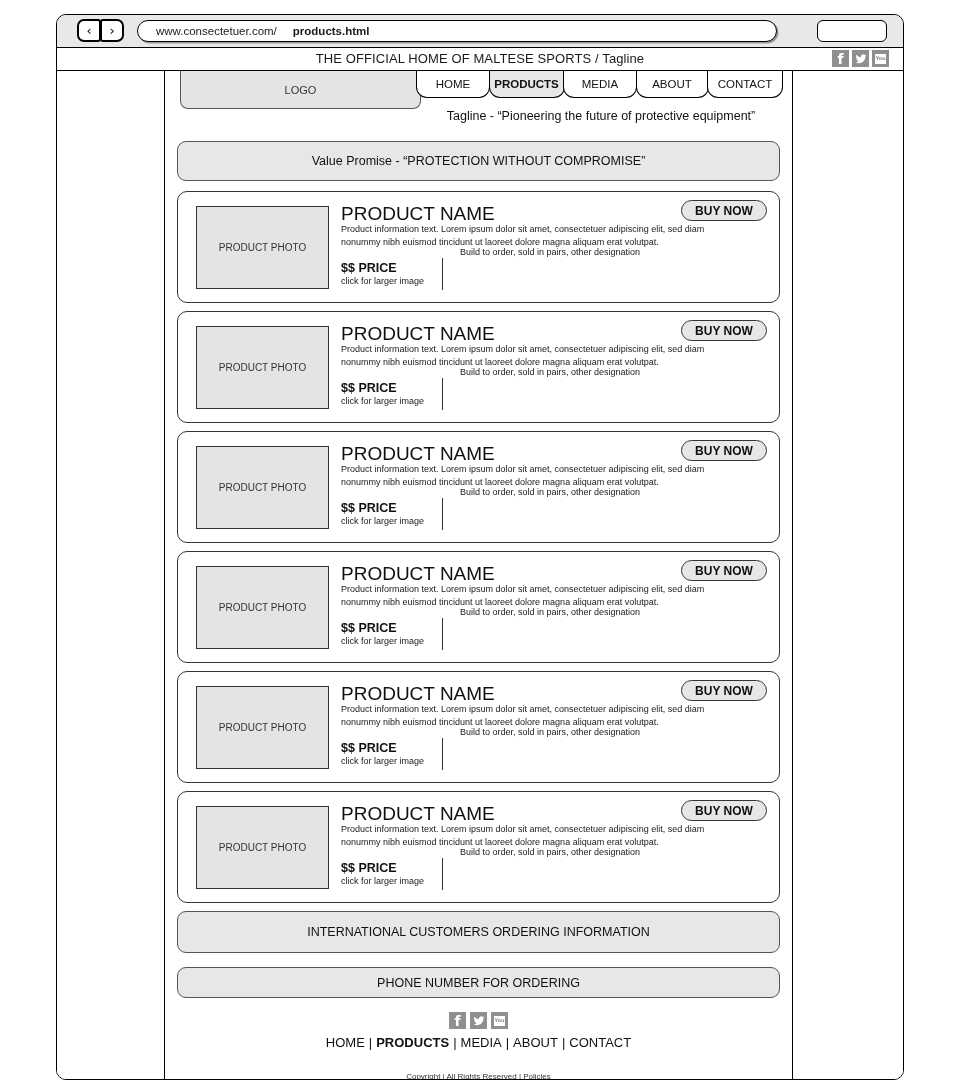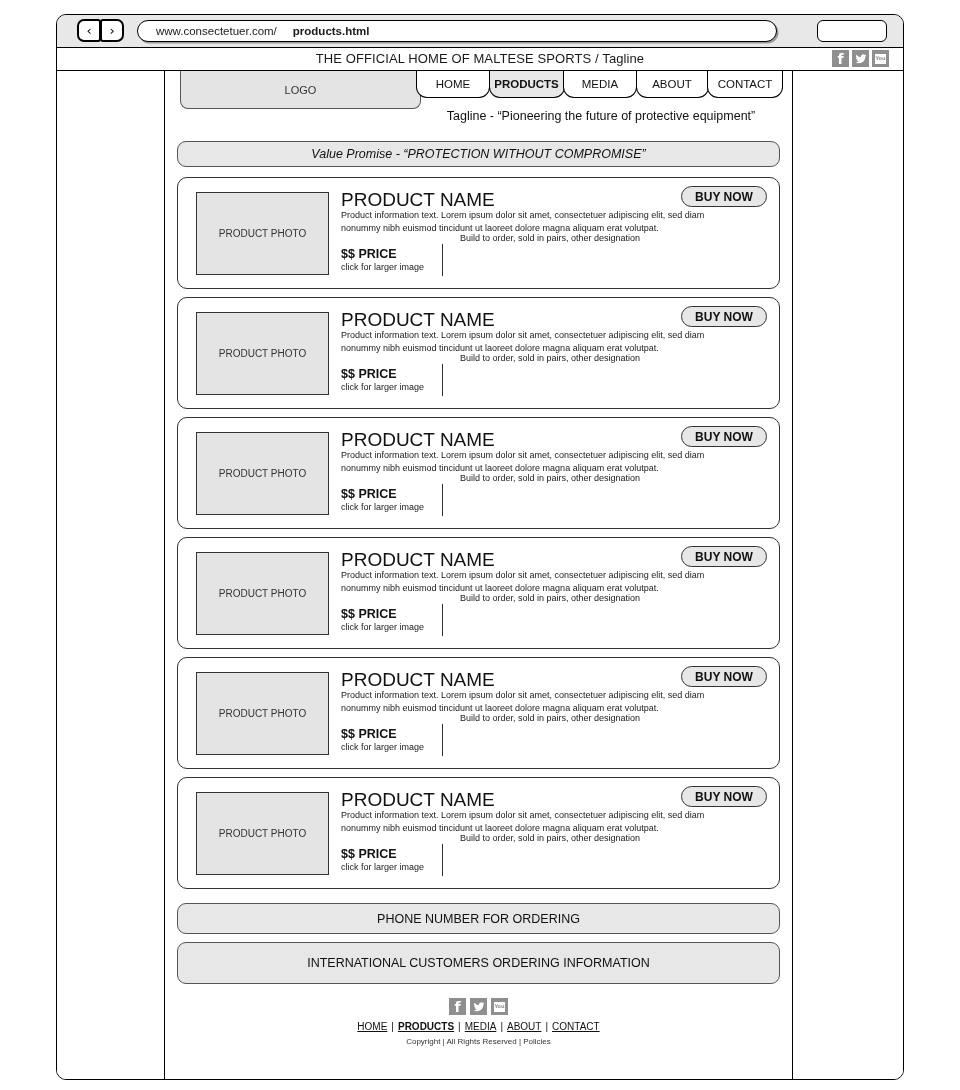--- a/index.html
+++ b/index.html
@@ -186,21 +186,21 @@
   
   .banner {
     margin: 0 12px;
     background: #e7e7e7;
     border: 1.4px solid #555;
     border-radius: 9px;
     display: flex; align-items: center; justify-content: center;
     font-size: 12.5px;
     color: #111;
   }
-  #value-promise { height: 26px; margin-top: 5px; font-style: italic; }
+  #value-promise { height: 40px; margin-top: 5px; }
   #phone-banner  { height: 31px; margin-top: 14px; }
   #intl-banner   { height: 42px; margin-top: 8px; }
 
   
   #products { margin-top: 10px; }
   .card {
     position: relative;
     margin: 0 12px 8px 12px;
     height: 112px;
     border: 1.4px solid #333;
@@ -269,24 +269,23 @@
     color: #111;
   }
 
   
   #footer { margin-top: 14px; text-align: center; }
   #social-footer {
     display: flex; justify-content: center; gap: 4px;
     margin-bottom: 6px;
   }
   #footer-nav {
-    font-size: 10px;
-    color: #111;
-    margin-bottom: 5px;
-    text-decoration: underline;
+    font-size: 13px;
+    color: #111;
+    margin-bottom: 22px;
   }
   #footer-nav .fn { padding: 0 1px; }
   #footer-nav .fn.active { font-weight: bold; }
   #footer-nav .sep { color: #111; padding: 0 3px; }
   #copyright {
     font-size: 8px;
     color: #333;
   }
 </style>
 </head>
@@ -397,22 +396,22 @@
             <div class="card-name">PRODUCT NAME</div>
             <div class="card-desc">Product information text. Lorem ipsum dolor sit amet, consectetuer adipiscing elit, sed diam nonummy nibh euismod tincidunt ut laoreet dolore magna aliquam erat volutpat.</div>
             <div class="card-price">$$ PRICE</div>
             <div class="card-click">click for larger image</div>
             <div class="card-divider"></div>
             <div class="card-designation">Build to order, sold in pairs, other designation</div>
             <div class="buy-now">BUY NOW</div>
           </div>
         </div>
 
+      <div class="banner" id="intl-banner">INTERNATIONAL CUSTOMERS ORDERING INFORMATION</div>
       <div class="banner" id="phone-banner">PHONE NUMBER FOR ORDERING</div>
-      <div class="banner" id="intl-banner">INTERNATIONAL CUSTOMERS ORDERING INFORMATION</div>
 
       <div id="footer">
         <div id="social-footer">
           <div class="social fb">f</div>
           <div class="social tw">
             <svg viewBox="0 0 24 24" aria-hidden="true">
                 <path fill="#ffffff" d="M23 4.9a9 9 0 0 1-2.6.7 4.5 4.5 0 0 0 2-2.5 9 9 0 0 1-2.9 1.1 4.5 4.5 0 0 0-7.7 4.1A12.8 12.8 0 0 1 2.5 3.6a4.5 4.5 0 0 0 1.4 6 4.4 4.4 0 0 1-2-.6 4.5 4.5 0 0 0 3.6 4.4 4.5 4.5 0 0 1-2 .1 4.5 4.5 0 0 0 4.2 3.1A9 9 0 0 1 1 18.5a12.7 12.7 0 0 0 6.9 2c8.3 0 12.8-6.9 12.8-12.8v-.6A9 9 0 0 0 23 4.9z"></path>
               </svg>
           </div>
           <div class="social yt">

